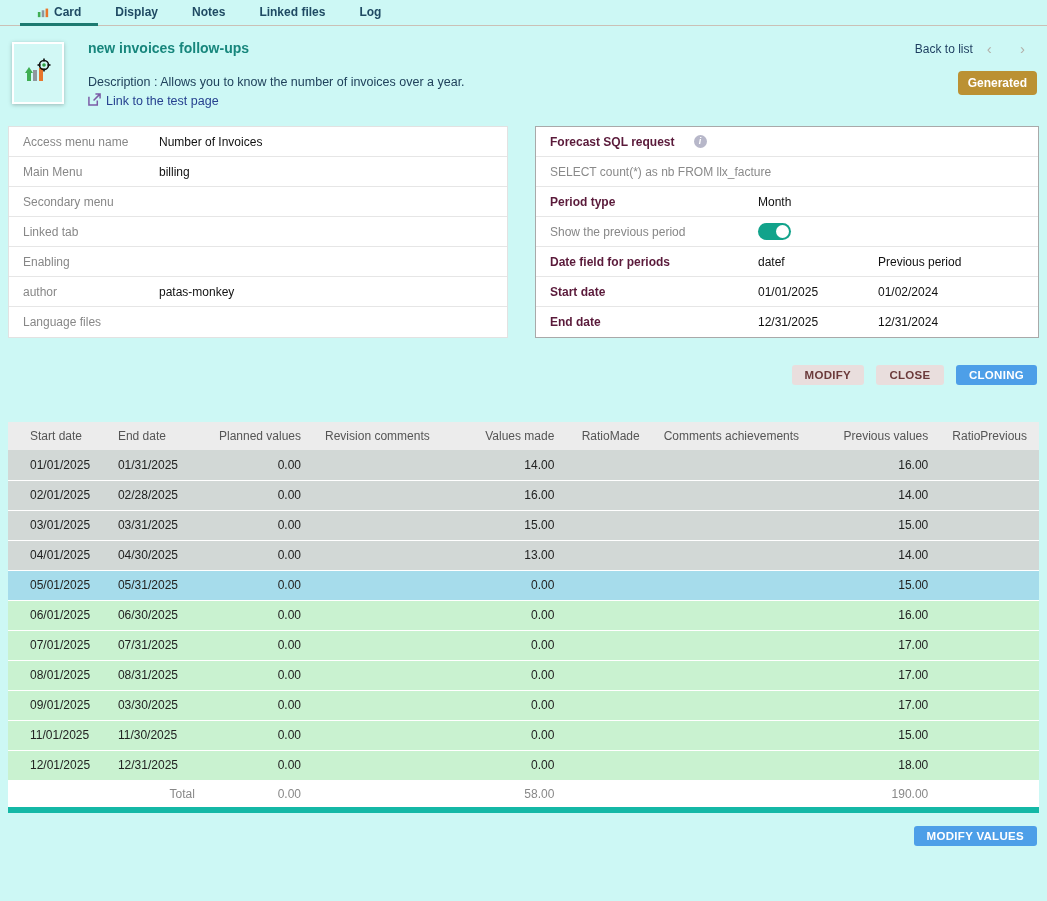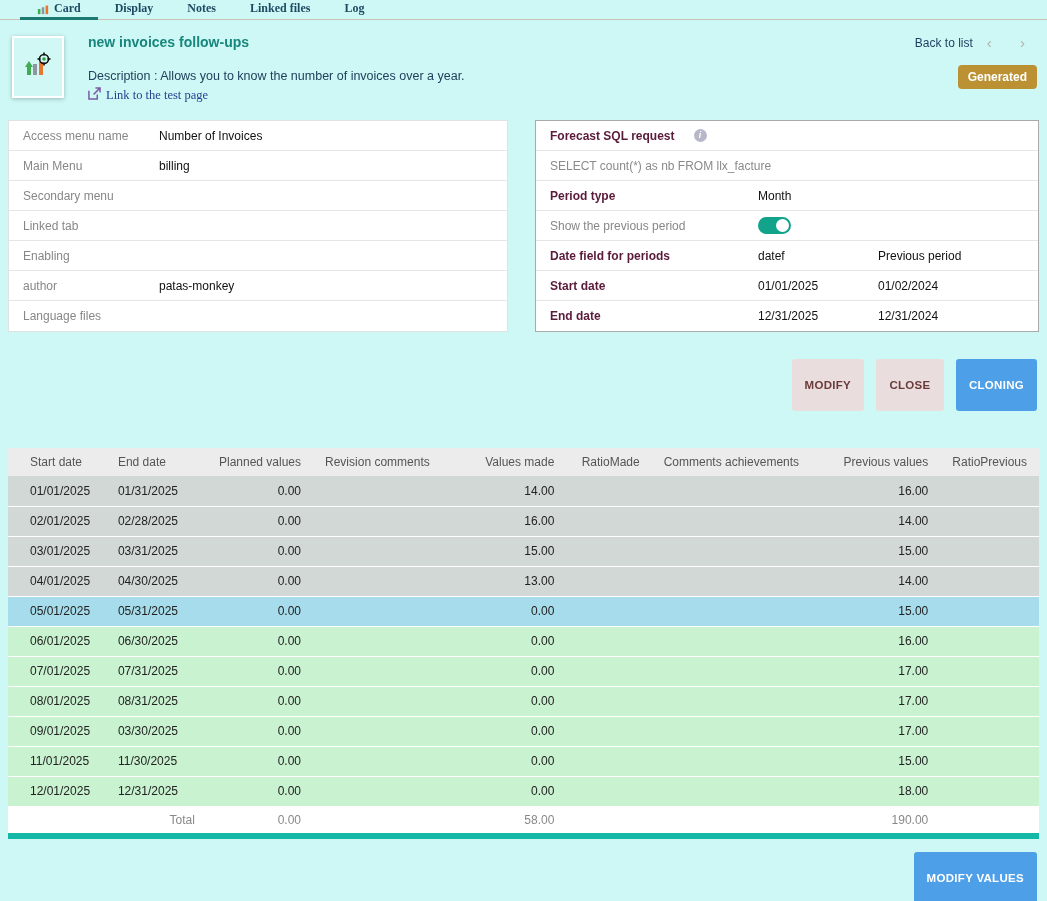--- a/index.html
+++ b/index.html
@@ -7,26 +7,25 @@
   body {
     font-family: "Liberation Sans", "DejaVu Sans", sans-serif;
     background:#cdf8f5;
     color:#1c3e54;
     font-size:12px;
   }
   .page { width:1047px; height:901px; position:relative; overflow:hidden; }
 
   
   .tabbar {
-    height:20px;
+    height:26px;
     border-bottom:1px solid #cbc0b6;
     display:flex;
     align-items:stretch;
     padding-left:20px;
-    font-family:Liberation Serif, serif;
   }
   .tab {
     display:flex; align-items:center; gap:5px;
     padding:0 17px;
     font-size:12px; font-weight:600;
     color:#1f4a63;
     border-bottom:3px solid transparent;
     cursor:pointer;
     margin-bottom:-1px;
   }
@@ -38,21 +37,21 @@
   .icon-box {
     position:absolute; left:12px; top:16px;
     width:52px; height:62px;
     background:#d2f8f5;
     border:2px solid #ffffff;
     box-shadow:0 1px 4px rgba(0,0,0,0.25);
     display:flex; align-items:center; justify-content:center;
   }
   .obj-title { color:#17867c; font-weight:bold; font-size:14px; }
   .obj-desc { margin-top:19px; font-size:12.5px; color:#20425c; }
-  .test-link { margin-top:4px; display:flex; align-items:center; gap:5px;font-family:Liberation Serif, serif; }
+  .test-link { margin-top:4px; display:flex; align-items:center; gap:5px; }
   .test-link a { color:#26418f; text-decoration:none; font-size:12.5px; cursor:pointer; }
   .header-right { position:absolute; top:14px; right:10px; text-align:right; }
   .back-row { display:flex; align-items:center; gap:14px; justify-content:flex-end; }
   .back-link { color:#1d3d5f; font-weight:normal; font-size:12px; cursor:pointer; }
   .chevrons { color:#b3afa8; font-size:15px; letter-spacing:12px; cursor:default; }
   .badge {
     display:inline-block; margin-top:14px;
     background:#bb9133; color:#fff;
     font-weight:bold; font-size:12px;
     padding:5px 10px; border-radius:4px;
@@ -90,21 +89,21 @@
   .toggle .knob {
     position:absolute; right:2px; top:2px;
     width:13px; height:13px; border-radius:50%; background:#fff;
   }
 
   
   .actions { text-align:right; padding:27px 10px 0 0; }
   .btn {
     display:inline-block; border:none; cursor:pointer;
     font-family:inherit; font-weight:bold; font-size:11.5px;
-    padding:20px 13px; border-radius:3px; margin-left:9px;
+    padding:4px 13px; border-radius:3px; margin-left:9px;
     letter-spacing:.3px;
     text-align:right;
   }
   .btn-soft { background:#e9dedd; color:#6b3a3a; }
   .btn-blue { background:#4d9fe8; color:#fff; }
 
   
   .main-table-wrap { padding:37px 8px 0; }
   table.main { width:100%; border-collapse:collapse; font-size:12px; }
   table.main th {

